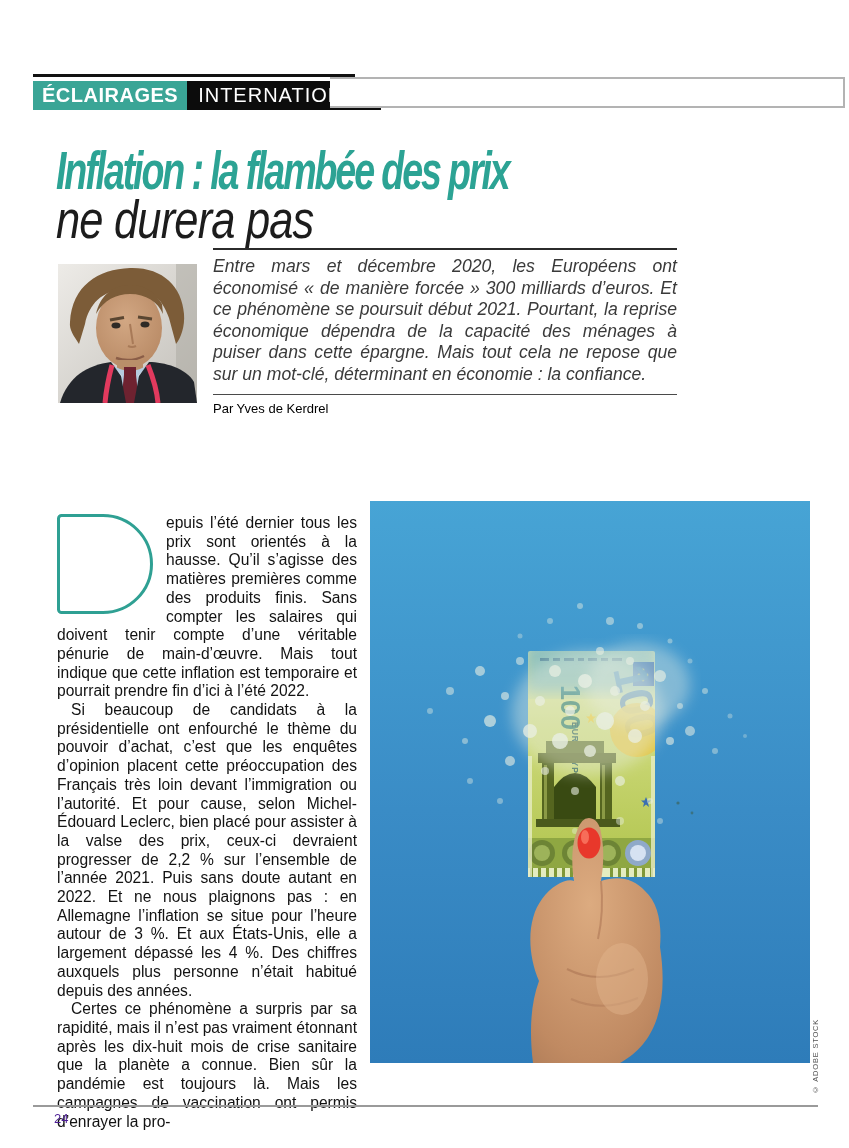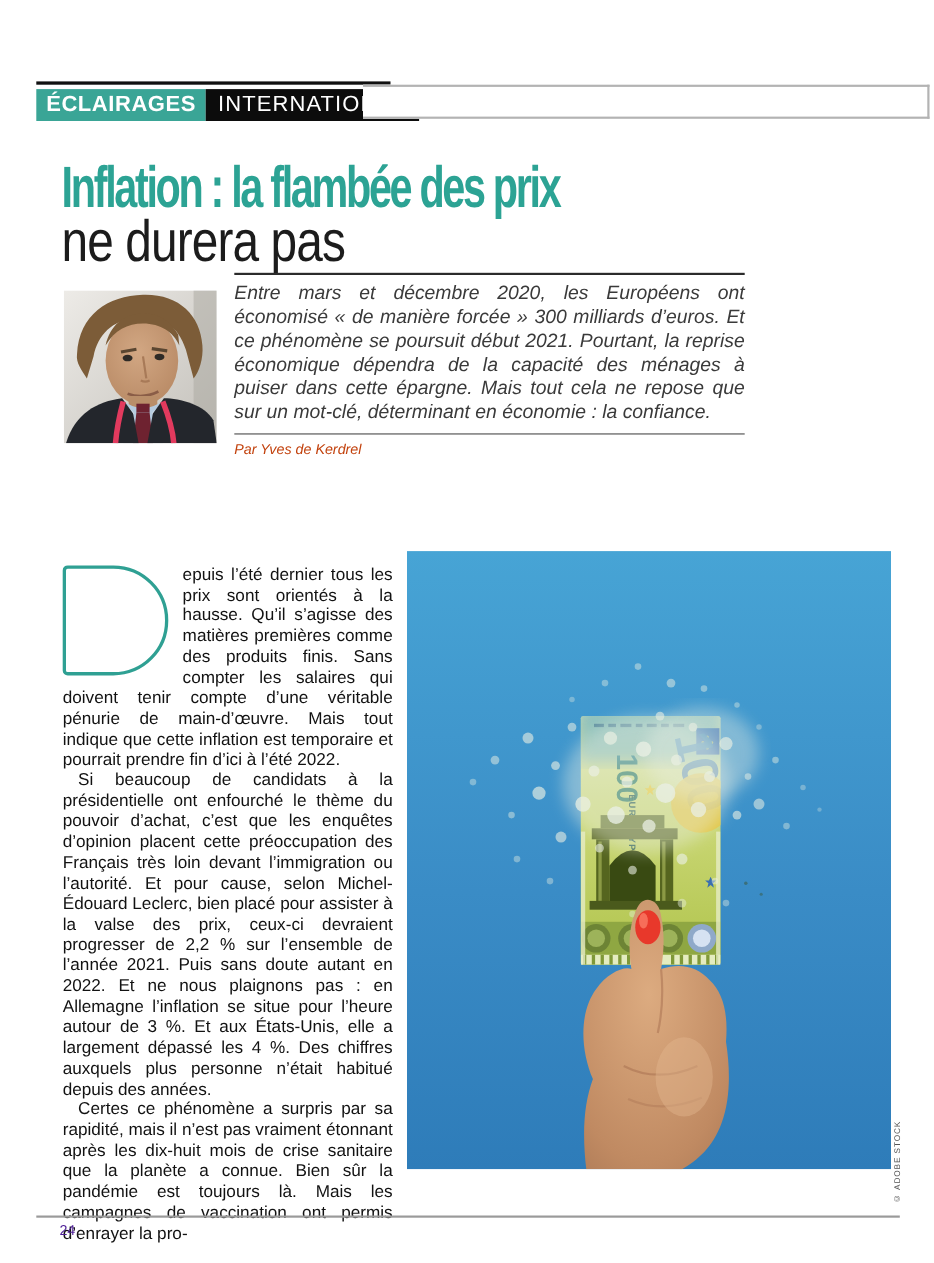--- a/index.html
+++ b/index.html
@@ -7,31 +7,31 @@
   .page{position:absolute;inset:0;width:849px;height:1148px;margin-top:28px;}
 
   
   .top-black-rule{position:absolute;left:33px;top:46px;width:322px;height:3px;background:#111;}
   .kicker{position:absolute;left:33px;top:53px;display:flex;height:29px;}
   .kicker .k-section{background:#3aa596;color:#fff;font-weight:bold;font-size:20px;line-height:29px;padding:0 9px;letter-spacing:.5px;}
   .kicker .k-category{background:#0c0c0c;color:#fff;font-weight:400;font-size:20px;line-height:29px;padding:0 11px;letter-spacing:1px;}
   .gray-band{position:absolute;left:330px;top:49px;width:513px;height:27px;border-top:2px solid #b3b3b3;border-bottom:2px solid #b3b3b3;border-right:2px solid #b3b3b3;background:#fff;}
 
   
-  .headline{position:absolute;left:56px;top:118px;}
+  .headline{position:absolute;left:56px;top:118px;font-style:italic;}
   .headline .h-line1{display:block;font-size:53px;font-weight:800;color:#2ca394;letter-spacing:-3px;transform:scaleX(.71);transform-origin:left top;height:49px;line-height:49px;white-space:nowrap;}
   .headline .h-line2{display:block;font-size:53px;font-weight:400;color:#1c1c1c;letter-spacing:-1px;transform:scaleX(.82);transform-origin:left top;height:49px;line-height:49px;white-space:nowrap;}
 
   
   .portrait{position:absolute;left:58px;top:236px;width:139px;height:139px;}
   .standfirst{position:absolute;left:213px;top:220px;width:464px;}
   .sf-rule-top{height:0;border-top:2px solid #2b2b2b;}
   .sf-text{font-style:italic;font-size:17.6px;line-height:21.6px;color:#3a3a3a;text-align:justify;margin:6px 0 8px 0;}
   .sf-rule-bottom{height:0;border-top:1.5px solid #4a4a4a;}
-  .sf-byline{font-size:13px;color:#c2410c;margin-top:6px;font-style:italic;}
+  .sf-byline{font-size:13px;color:#000000;margin-top:6px;}
 
   
   .article{position:absolute;left:57px;top:486px;width:300px;font-family:Liberation Sans, sans-serif;font-size:15.6px;line-height:18.7px;color:#121212;text-align:justify;}
   .article p{margin:0;}
   .article p + p{text-indent:14px;}
   .dropcap-float{float:left;width:109px;height:100px;}
   .dropcap{box-sizing:border-box;display:block;width:96px;height:100px;border:3.5px solid #2fa093;border-radius:5px 55px 55px 5px;color:transparent;overflow:hidden;font-size:0;}
 
   
   .hero{position:absolute;left:370px;top:473px;width:440px;height:562px;}

